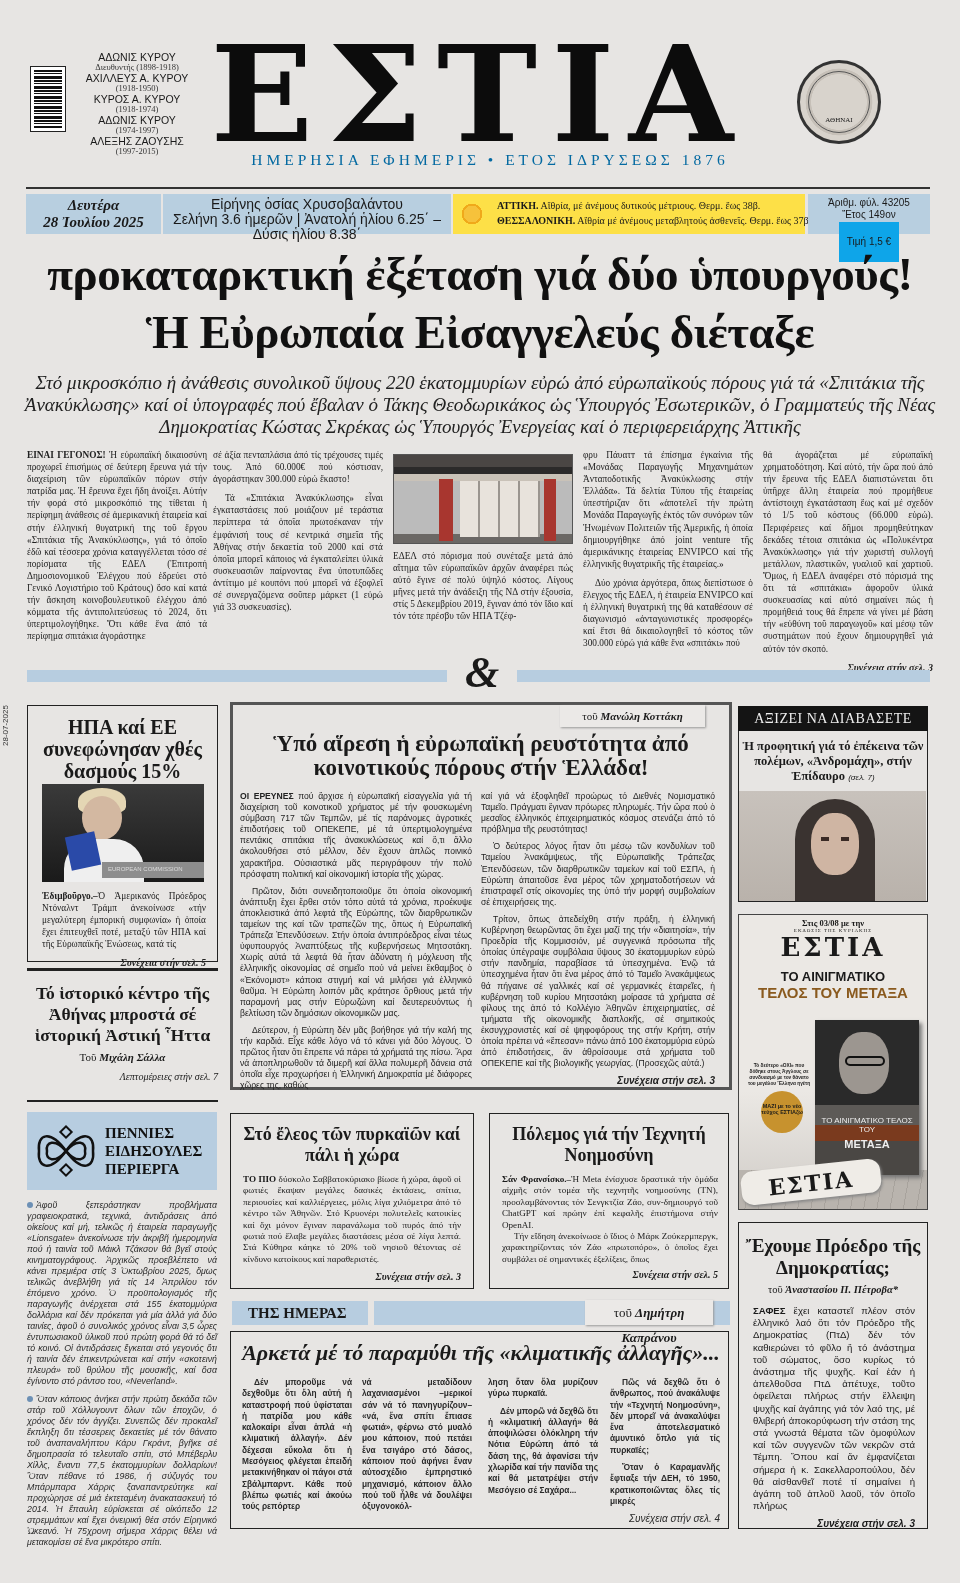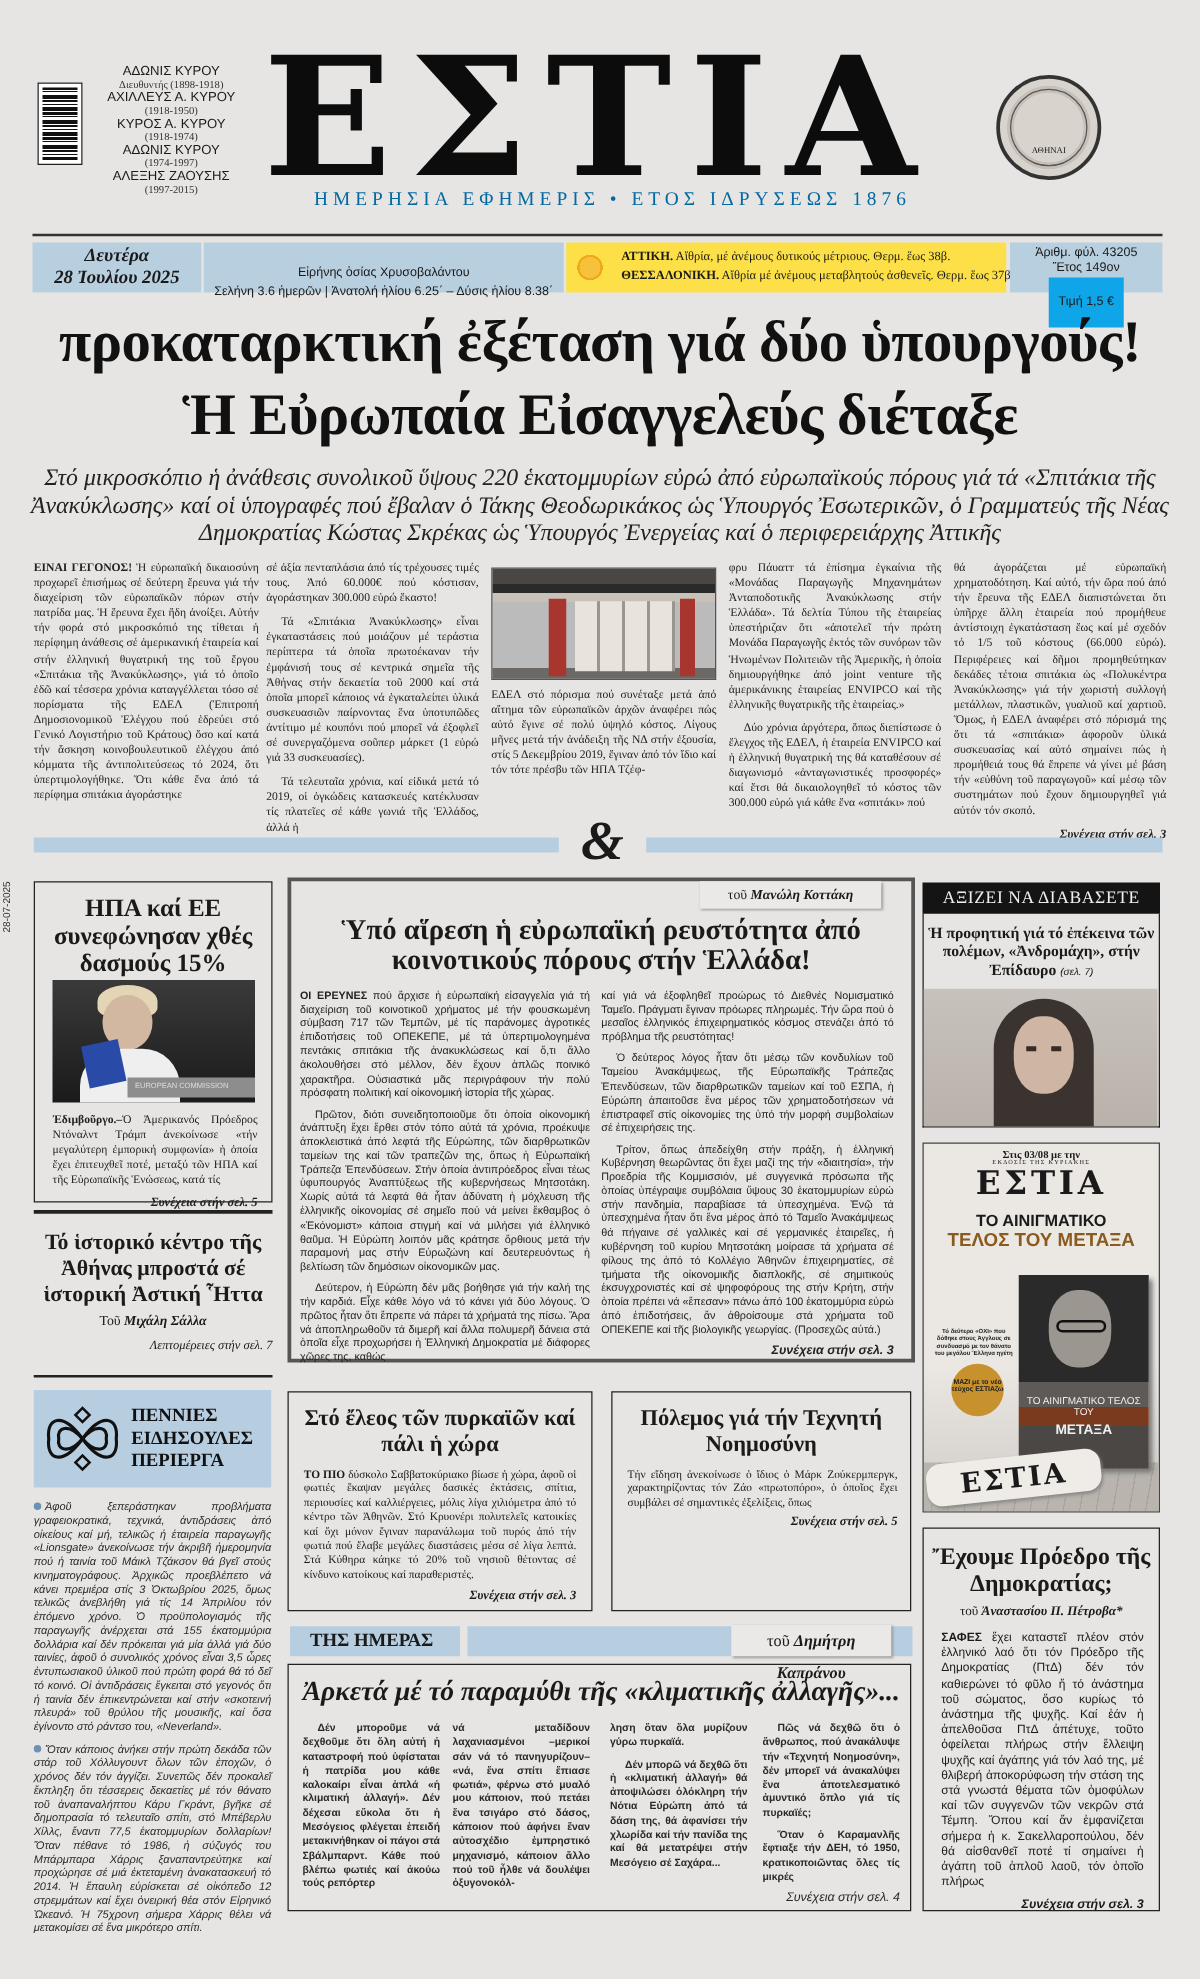--- a/index.html
+++ b/index.html
@@ -24,21 +24,21 @@
   .logo { left: 214px; top: 40px; width: 530px; height: 110px; font-family: "DejaVu Serif", serif; font-weight: bold; font-size: 132px; line-height: 110px; letter-spacing: 14px; text-align: center; color: #0c0c0c; transform: scaleX(1.02); }
   .tagline { left: 240px; top: 151px; width: 500px; text-align: center; font-size: 15.5px; letter-spacing: 4px; color: #0369a1; }
   .seal { left: 797px; top: 60px; width: 84px; height: 84px; border-radius: 50%; border: 3px solid #333; background: radial-gradient(circle, #d8d3cc 0 50%, #c6c0b8 51% 60%, #d8d3cc 61%); display:flex; align-items:center; justify-content:center; }
   .seal .inner { width: 62px; height: 62px; border-radius: 50%; border: 1px solid #555; font-size: 7px; text-align: center; padding-top: 44px; }
 
   .rule-top { left: 26px; top: 187px; width: 904px; height: 2px; background: #333; }
 
   
   .info { top: 194px; height: 40px; background: #b8cfe0; }
   .info-date { left: 26px; width: 135px; text-align: center; font-style: italic; font-weight: bold; font-size: 15px; line-height: 17px; padding-top: 3px; }
-  .info-day { left: 163px; width: 288px; text-align: center; font-family: "Liberation Sans", sans-serif; font-size: 10px; line-height: 15px; padding-top: 17px; }
+  .info-day { left: 163px; width: 288px; text-align: center; font-family: "Liberation Sans", sans-serif; font-size: 14px; line-height: 15px; padding-top: 3px; }
   .info-weather { left: 453px; width: 352px; background: #fde047; font-size: 10px; line-height: 15px; padding: 5px 0 0 0; }
   .info-weather .sun { position:absolute; left: 6px; top: 7px; width: 26px; height: 26px; border-radius: 50%; background: radial-gradient(circle, #f6c23b 0 45%, #f0a91a 46% 55%, transparent 56%); }
   .info-weather .lines { position: absolute; left: 44px; top: 4px; width: 305px; white-space: nowrap; }
   .info-issue { left: 808px; width: 122px; text-align: center; font-family: "Liberation Sans", sans-serif; font-size: 10px; line-height: 12px; padding-top: 3px; }
   .info-issue .price { display: inline-block; background: #0ea5e9; padding: 14px 8px; margin-top: 1px; }
 
   
   .headline { left: 20px; top: 245px; width: 920px; text-align: center; font-weight: bold; font-size: 47px; line-height: 58px; letter-spacing: -0.5px; color: #111; }
   .subhead { left: 20px; top: 372px; width: 920px; text-align: center; font-style: italic; font-size: 19px; line-height: 22px; color: #222; }
 
@@ -197,21 +197,20 @@
   <div>Ἡ Εὐρωπαία Εἰσαγγελεύς διέταξε</div>
 </div>
 <div class="abs subhead">Στό μικροσκόπιο ἡ ἀνάθεσις συνολικοῦ ὕψους 220 ἑκατομμυρίων εὐρώ ἀπό εὐρωπαϊκούς πόρους γιά τά «Σπιτάκια τῆς Ἀνακύκλωσης» καί οἱ ὑπογραφές πού ἔβαλαν ὁ Τάκης Θεοδωρικάκος ὡς Ὑπουργός Ἐσωτερικῶν, ὁ Γραμματεύς τῆς Νέας Δημοκρατίας Κώστας Σκρέκας ὡς Ὑπουργός Ἐνεργείας καί ὁ περιφερειάρχης Ἀττικῆς</div>
 
 <div class="abs col lead-c1">
   <p class="noindent"><b>ΕΙΝΑΙ ΓΕΓΟΝΟΣ!</b> <span>Ἡ εὐρωπαϊκή δικαιοσύνη προχωρεῖ ἐπισήμως σέ δεύτερη ἔρευνα γιά τήν διαχείριση τῶν εὐρωπαϊκῶν πόρων στήν πατρίδα μας. Ἡ ἔρευνα ἔχει ἤδη ἀνοίξει. Αὐτήν τήν φορά στό μικροσκόπιό της τίθεται ἡ περίφημη ἀνάθεσις σέ ἀμερικανική ἑταιρεία καί στήν ἑλληνική θυγατρική της τοῦ ἔργου «Σπιτάκια τῆς Ἀνακύκλωσης», γιά τό ὁποῖο ἐδῶ καί τέσσερα χρόνια καταγγέλλεται τόσο σέ πορίσματα τῆς ΕΔΕΛ (Ἐπιτροπή Δημοσιονομικοῦ Ἐλέγχου πού ἑδρεύει στό Γενικό Λογιστήριο τοῦ Κράτους) ὅσο καί κατά τήν ἄσκηση κοινοβουλευτικοῦ ἐλέγχου ἀπό κόμματα τῆς ἀντιπολιτεύσεως τό 2024, ὅτι ὑπερτιμολογήθηκε. Ὅτι κάθε ἕνα ἀπό τά περίφημα σπιτάκια ἀγοράστηκε</span></p>
 </div>
 <div class="abs col lead-c2">
   <p class="noindent">σέ ἀξία πενταπλάσια ἀπό τίς τρέχουσες τιμές τους. Ἀπό 60.000€ πού κόστισαν, ἀγοράστηκαν 300.000 εὐρώ ἕκαστο!</p>
   <p>Τά «Σπιτάκια Ἀνακύκλωσης» εἶναι ἐγκαταστάσεις πού μοιάζουν μέ τεράστια περίπτερα τά ὁποῖα πρωτοέκαναν τήν ἐμφάνισή τους σέ κεντρικά σημεῖα τῆς Ἀθήνας στήν δεκαετία τοῦ 2000 καί στά ὁποῖα μπορεῖ κάποιος νά ἐγκαταλείπει ὑλικά συσκευασιῶν παίρνοντας ἕνα ὑποτυπῶδες ἀντίτιμο μέ κουπόνι πού μπορεῖ νά ἐξοφλεῖ σέ συνεργαζόμενα σοῦπερ μάρκετ (1 εὐρώ γιά 33 συσκευασίες).</p>
-  <p>Τά τελευταῖα χρόνια, καί εἰδικά μετά τό 2019, οἱ ὀγκώδεις κατασκευές κατέκλυσαν τίς πλατεῖες σέ κάθε γωνιά τῆς Ἑλλάδος, ἀλλά ἡ</p>
 </div>
 <div class="abs photo-kiosk">
   <div class="red"></div>
     <div class="panel"></div>
     <div class="red2"></div>
 </div>
 <div class="abs col lead-c3">
   <p class="noindent">ΕΔΕΛ στό πόρισμα πού συνέταξε μετά ἀπό αἴτημα τῶν εὐρωπαϊκῶν ἀρχῶν ἀναφέρει πώς αὐτό ἔγινε σέ πολύ ὑψηλό κόστος. Λίγους μῆνες μετά τήν ἀνάδειξη τῆς ΝΔ στήν ἐξουσία, στίς 5 Δεκεμβρίου 2019, ἔγιναν ἀπό τόν ἴδιο καί τόν τότε πρέσβυ τῶν ΗΠΑ Τζέφ-</p>
 </div>
 <div class="abs col lead-c4">
@@ -328,20 +327,21 @@
   <h2>Στό ἔλεος τῶν πυρκαϊῶν καί πάλι ἡ χώρα</h2>
   <div class="txt">
     <p><b>ΤΟ ΠΙΟ</b><span> δύσκολο Σαββατοκύριακο βίωσε ἡ χώρα, ἀφοῦ οἱ φωτιές ἔκαψαν μεγάλες δασικές ἐκτάσεις, σπίτια, περιουσίες καί καλλιέργειες, μόλις λίγα χιλιόμετρα ἀπό τό κέντρο τῶν Ἀθηνῶν. Στό Κρυονέρι πολυτελεῖς κατοικίες καί ὄχι μόνον ἔγιναν παρανάλωμα τοῦ πυρός ἀπό τήν φωτιά πού ἔλαβε μεγάλες διαστάσεις μέσα σέ λίγα λεπτά. Στά Κύθηρα κάηκε τό 20% τοῦ νησιοῦ θέτοντας σέ κίνδυνο κατοίκους καί παραθεριστές.</span></p>
     <div class="cont" style="margin-top:6px;">Συνέχεια στήν σελ. 3</div>
   </div>
 </div>
 
 <div class="abs ai-box">
   <h2>Πόλεμος γιά τήν Τεχνητή Νοημοσύνη</h2>
   <div class="txt">
+    <p><b>Σάν Φρανσίσκο.–</b><span>Ἡ Meta ἐνίσχυσε δραστικά τήν ὁμάδα αἰχμῆς στόν τομέα τῆς τεχνητῆς νοημοσύνης (ΤΝ), προσλαμβάνοντας τόν Σενγκτζία Ζάο, συν-δημιουργό τοῦ ChatGPT καί πρώην ἐπί κεφαλῆς ἐπιστήμονα στήν OpenAI.</span></p>
     <p>Τήν εἴδηση ἀνεκοίνωσε ὁ ἴδιος ὁ Μάρκ Ζούκερμπεργκ, χαρακτηρίζοντας τόν Ζάο «πρωτοπόρο», ὁ ὁποῖος ἔχει συμβάλει σέ σημαντικές ἐξελίξεις, ὅπως</p>
     <div class="cont" style="margin-top:4px;">Συνέχεια στήν σελ. 5</div>
   </div>
 </div>
 
 <div class="abs day-head">ΤΗΣ ΗΜΕΡΑΣ</div>
 <div class="abs day-bar"></div>
 <div class="abs day-byline"><span>τοῦ </span><i><b>Δημήτρη Καπράνου</b></i></div>
 <div class="abs day-box"></div>
 <div class="abs day-title">Ἀρκετά μέ τό παραμύθι τῆς «κλιματικῆς ἀλλαγῆς»...</div>

